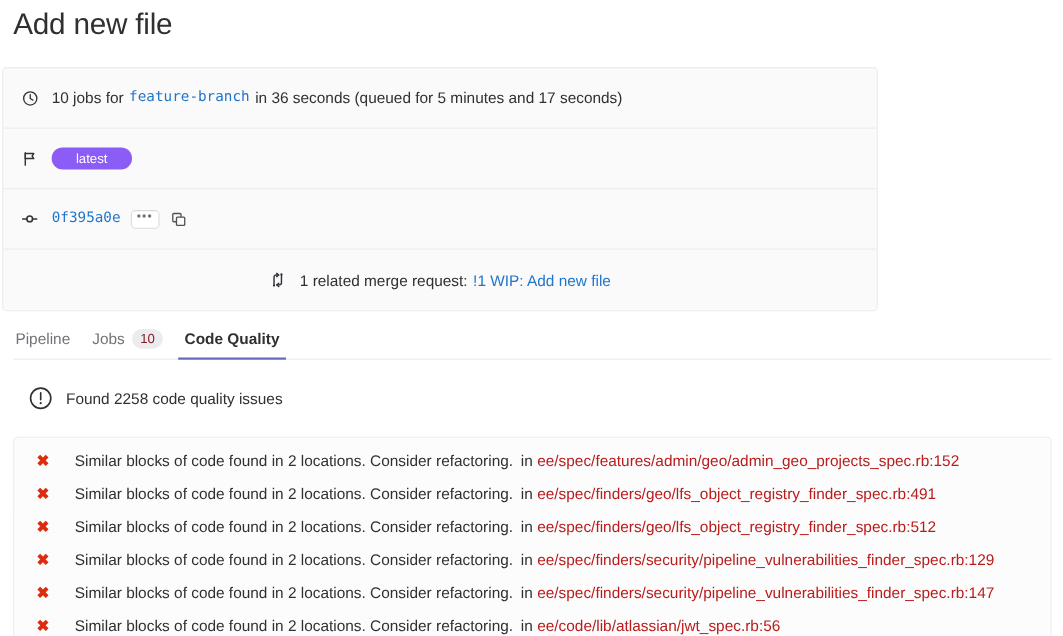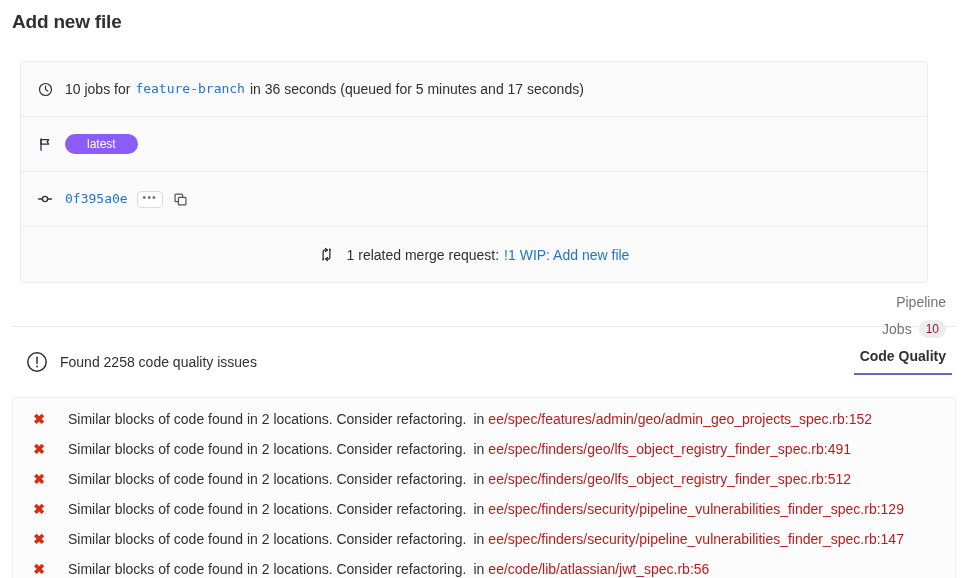--- a/index.html
+++ b/index.html
@@ -12,34 +12,34 @@
     background: #ffffff;
     font-family: "Liberation Sans", sans-serif;
     color: #303030;
     -webkit-font-smoothing: antialiased;
   }
 
   .page { width: 966px; height: 578px; position: relative; }
 
   
   .page-title {
-    font-size: 19px;
-    font-weight: bold;
+    font-size: 27px;
+    font-weight: normal;
     color: #303030;
     letter-spacing: -0.2px;
     margin: 9px 0 0 12px;
     line-height: 26px;
   }
 
   
   .info-card {
     position: absolute;
-    left: 20px;
+    left: 2px;
     top: 52px;
-    width: 908px;
+    width: 796px;
     background: #fafafa;
     border: 1px solid #ececec;
     border-radius: 4px;
     overflow: hidden;
   }
   .info-row {
     display: flex;
     align-items: center;
     min-height: 55px;
     padding: 0 16px;
@@ -107,21 +107,20 @@
   
   .tabs {
     position: absolute;
     left: 12px;
     top: 284px;
     width: 944px;
     border-bottom: 1px solid #ececec;
     display: flex;
     align-items: flex-end;
     height: 34px;
-    flex-direction: column;
   }
   .tab {
     position: relative;
     padding: 0 10px 9px 10px;
     font-size: 14px;
     line-height: 18px;
     color: #737278;
     cursor: pointer;
     display: flex;
     align-items: center;

